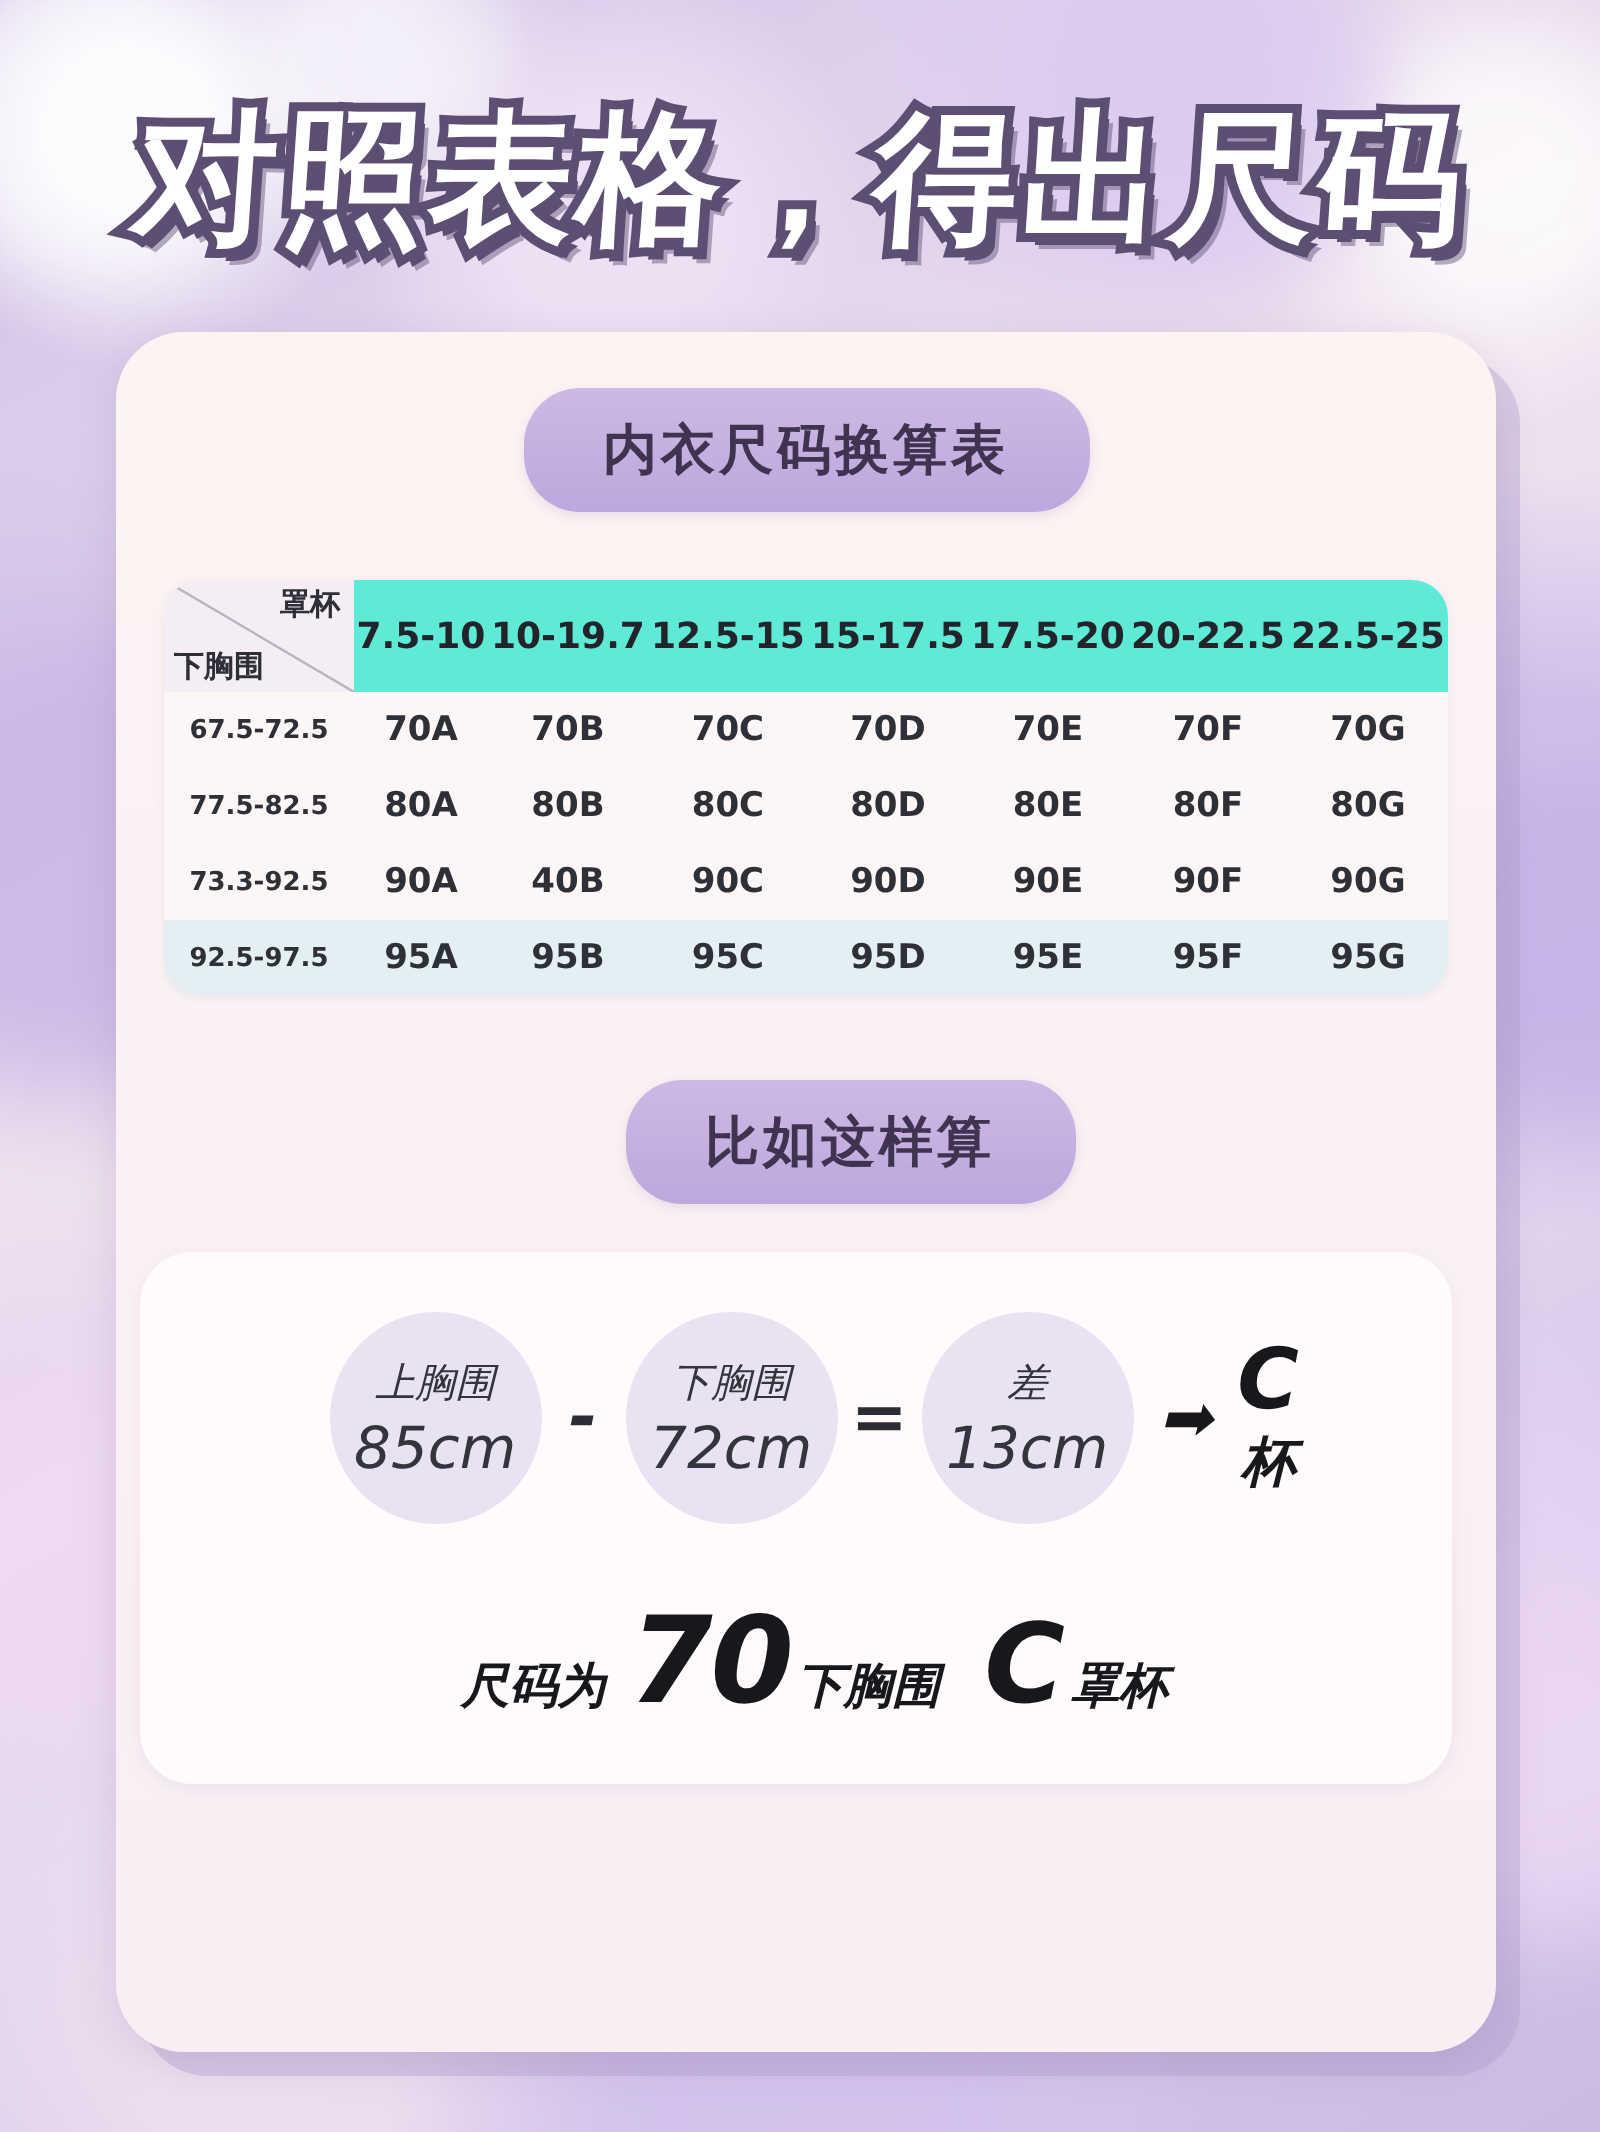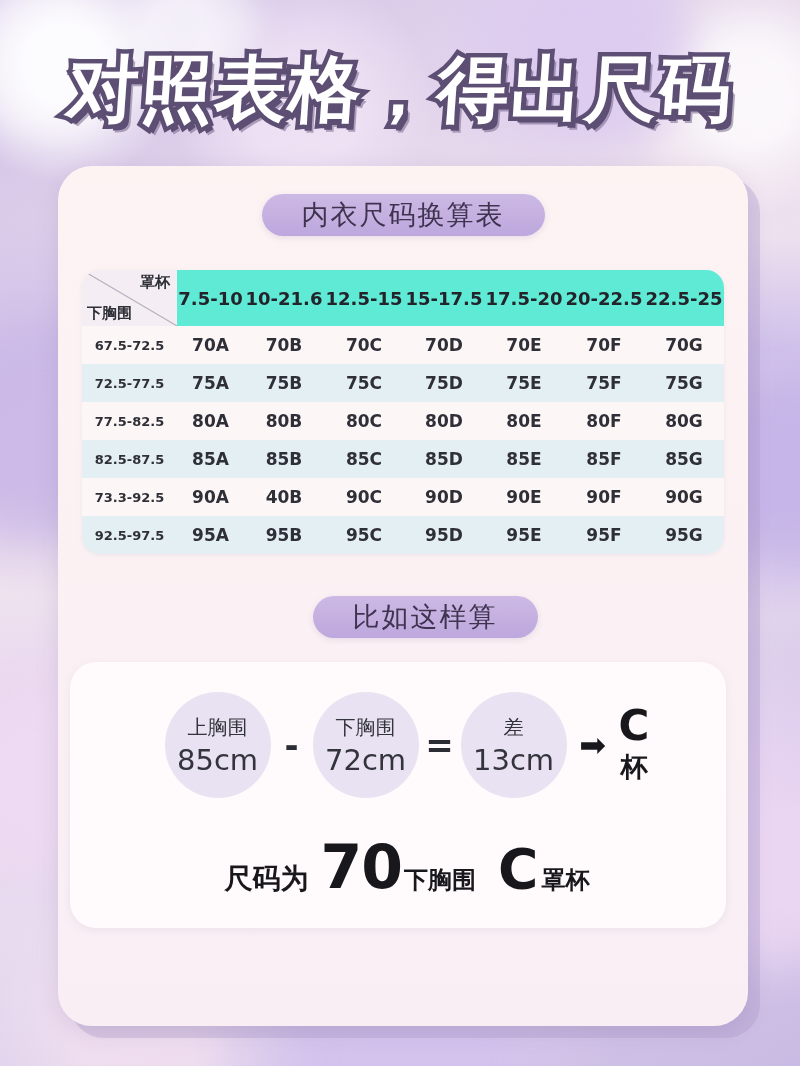--- a/index.html
+++ b/index.html
@@ -87,24 +87,24 @@
     box-shadow: 0 6px 22px rgba(120,100,150,0.18);
     z-index: 3;
     overflow: hidden;
   }
 
   
   .pill {
     background: linear-gradient(180deg, #cdb9e4 0%, #bda7dd 100%);
     color: #3f3350;
     font-family: "DejaVu Sans", sans-serif;
-    font-weight: normal;
+    font-weight: bold;
     font-size: 27px;
     border-radius: 28px;
-    padding: 3px 40px;
+    padding: 13px 40px;
     display: inline-block;
     letter-spacing: 2px;
     box-shadow: 0 2px 6px rgba(140,120,170,0.18);
   }
   .pill-row {
     text-align: center;
   }
   .pill-row.first { margin-top: 28px; }
 
   
@@ -164,20 +164,21 @@
   td.col-head { font-size: 18px; font-weight: bold; color: #23232b; }
   td.band-cell { font-size: 13px; color: #2f2f38; }
 
   
   .example-box {
     margin: 24px 22px 0 12px;
     background: #fffafb;
     border-radius: 26px;
     box-shadow: 0 2px 8px rgba(150,130,175,0.12);
     padding: 30px 18px 26px 36px;
+    font-style: italic;
   }
   .formula {
     display: flex;
     align-items: center;
     justify-content: center;
     gap: 6px;
   }
   .bubble {
     width: 106px;
     height: 106px;
@@ -217,21 +218,21 @@
   .result .sub { font-size: 27px; font-weight: bold; margin-top: 2px; }
 
   .conclusion {
     margin-top: 34px;
     display: flex;
     align-items: baseline;
     justify-content: center;
     font-family: "DejaVu Sans", sans-serif;
     color: #17171c;
   }
-  .conclusion .pre { font-size: 28px; font-weight: bold; margin-right: 12px; }
+  .conclusion .pre { font-size: 24px; font-weight: bold; margin-right: 12px; }
   .conclusion .num { font-size: 60px; font-weight: bold; letter-spacing: -1px; }
   .conclusion .small1 { font-size: 24px; font-weight: bold; margin-left: 2px; }
   .conclusion .letter { font-size: 55px; font-weight: bold; margin-left: 22px; }
   .conclusion .small2 { font-size: 24px; font-weight: bold; margin-left: 3px; }
 </style>
 </head>
 <body>
 
 <div class="bg">
   <div class="bg-blob" style="left:-30px; top:-20px; width:160px; height:160px; background:rgba(255,255,255,0.55);"></div>
@@ -264,68 +265,48 @@
           <td class="head-cell">
             <div class="corner">
               <svg class="diag" viewBox="0 0 95 56" preserveAspectRatio="none">
                 <line x1="0" y1="0" x2="95" y2="56" stroke="#b9b3c2" stroke-width="1.2"></line>
               </svg>
               <span class="cup">罩杯</span>
               <span class="band">下胸围</span>
             </div>
           </td>
           <td class="col-head">7.5-10</td>
-          <td class="col-head">10-21.6</td>
+          <td class="col-head">10-19.7</td>
           <td class="col-head">12.5-15</td>
           <td class="col-head">15-17.5</td>
           <td class="col-head">17.5-20</td>
           <td class="col-head">20-22.5</td>
           <td class="col-head">22.5-25</td>
         </tr>
       </thead>
       <tbody>
         <tr class="row-a">
           <td class="band-cell">67.5-72.5</td>
           <td>70A</td>
           <td>70B</td>
           <td>70C</td>
           <td>70D</td>
           <td>70E</td>
           <td>70F</td>
           <td>70G</td>
         </tr>
-        <tr class="row-b">
-          <td class="band-cell">72.5-77.5</td>
-          <td>75A</td>
-          <td>75B</td>
-          <td>75C</td>
-          <td>75D</td>
-          <td>75E</td>
-          <td>75F</td>
-          <td>75G</td>
-        </tr>
         <tr class="row-a">
           <td class="band-cell">77.5-82.5</td>
           <td>80A</td>
           <td>80B</td>
           <td>80C</td>
           <td>80D</td>
           <td>80E</td>
           <td>80F</td>
           <td>80G</td>
-        </tr>
-        <tr class="row-b">
-          <td class="band-cell">82.5-87.5</td>
-          <td>85A</td>
-          <td>85B</td>
-          <td>85C</td>
-          <td>85D</td>
-          <td>85E</td>
-          <td>85F</td>
-          <td>85G</td>
         </tr>
         <tr class="row-a">
           <td class="band-cell">73.3-92.5</td>
           <td>90A</td>
           <td>40B</td>
           <td>90C</td>
           <td>90D</td>
           <td>90E</td>
           <td>90F</td>
           <td>90G</td>

